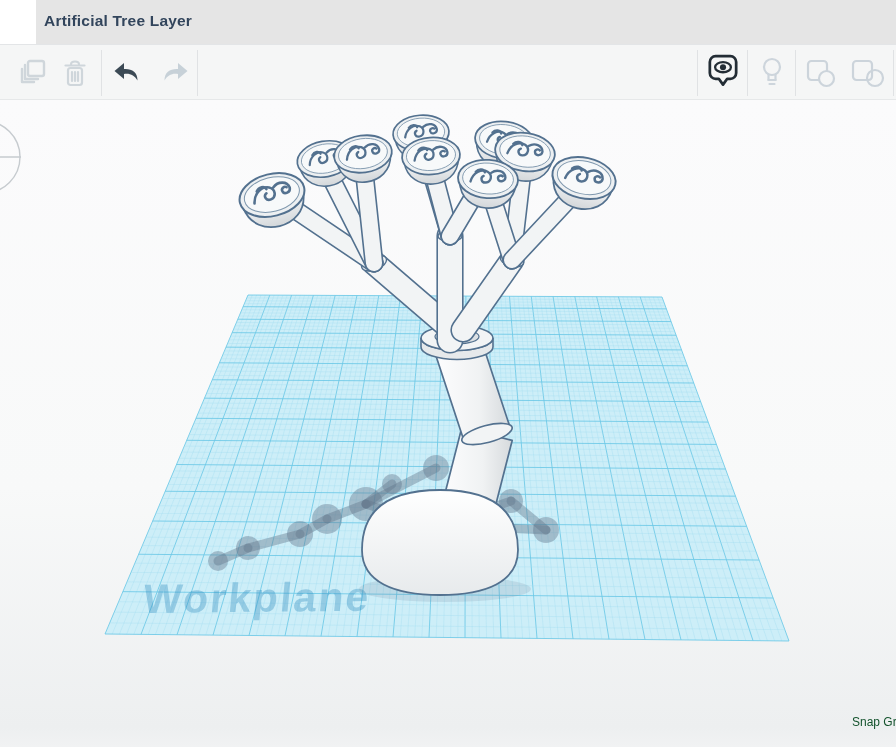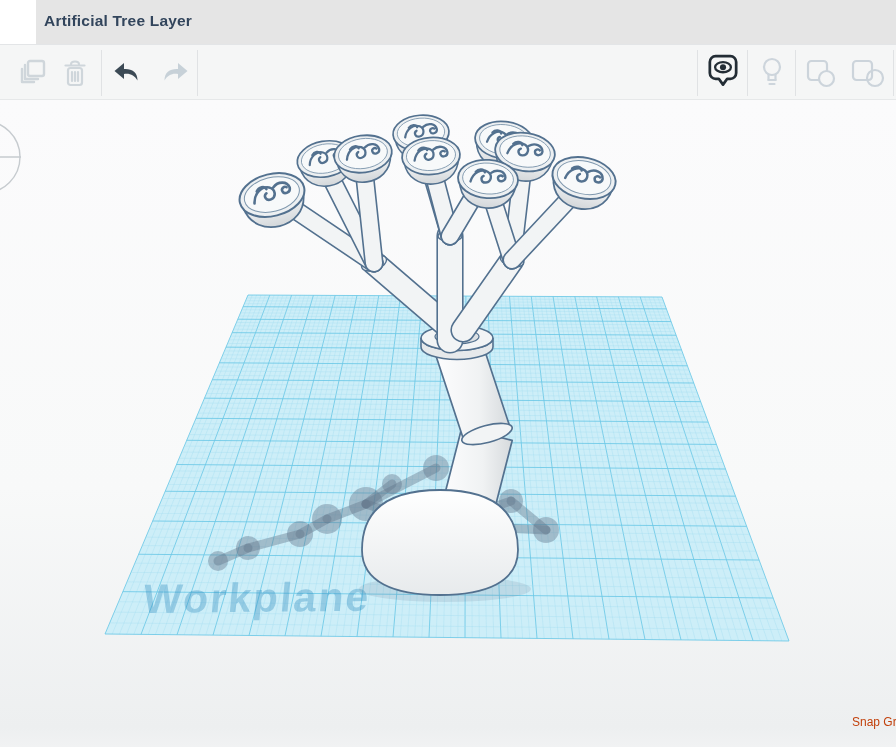--- a/index.html
+++ b/index.html
@@ -35,21 +35,21 @@
   }
   
   .canvas{
     position:absolute;top:100px;left:0;width:896px;height:647px;
     background:linear-gradient(180deg,#fbfbfc 0%,#f8f9f9 60%,#edeff0 97%,#f1f2f3 100%);
   }
   .canvas svg{display:block;}
   
   .status{
     position:absolute;left:852px;top:715px;
-    font-size:12px;color:#c2410c;white-space:nowrap;z-index:5;
+    font-size:12px;color:#14532d;white-space:nowrap;z-index:5;
   }
 </style>
 </head>
 <body>
 
 <div class="header">
   <div class="title">Artificial Tree Layer</div>
 </div>
 
 <div class="toolbar">

